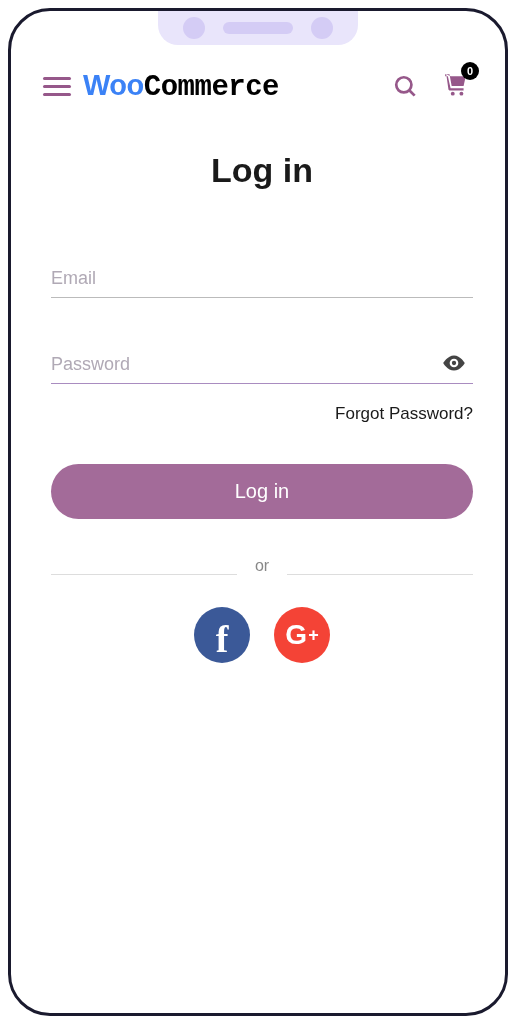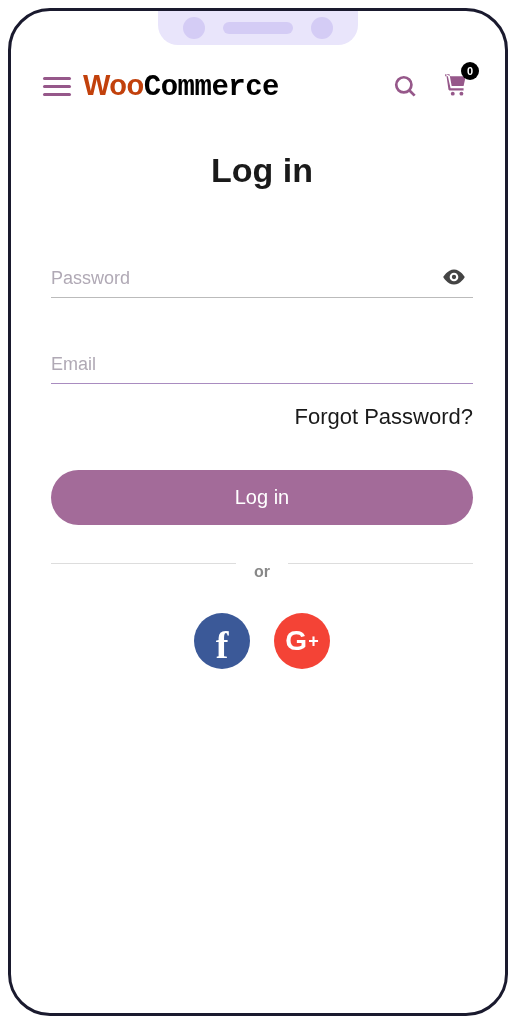--- a/index.html
+++ b/index.html
@@ -67,21 +67,21 @@
   background: #96588a;
   margin: 5px 0;
   border-radius: 2px;
 }
 .logo {
   flex: 1;
   font-size: 29px;
   font-weight: bold;
   letter-spacing: -0.5px;
 }
-.logo .w1 { color: #c2410c; margin-top: 40px; }
+.logo .w1 { color: #3b82f6; margin-top: 40px; }
 .logo .w2 { color: #000000; font-family: Liberation Mono, monospace; }
 .search-icon {
   width: 26px;
   height: 26px;
   cursor: pointer;
 }
 .search-icon svg { stroke: #96588a; stroke-width: 2.5; fill: none; }
 .cart-wrap {
   position: relative;
   width: 30px;
@@ -140,42 +140,41 @@
 }
 .eye-icon {
   position: absolute;
   right: 6px;
   top: 4px;
   cursor: pointer;
 }
 .eye-icon svg { fill: #444; }
 .forgot {
   text-align: right;
-  font-size: 22px;
+  font-size: 17px;
   color: #1a1a1a;
   margin-top: -28px;
   margin-bottom: 40px;
   cursor: pointer;
 }
 .btn {
   width: 100%;
   background: #a36b99;
   color: #fff;
   border: none;
   border-radius: 28px;
   padding: 16px 0;
   font-size: 20px;
   cursor: pointer;
   margin-bottom: 28px;
 }
 .divider {
   display: flex;
-  align-items: flex-start;
+  align-items: flex-end;
   margin: 10px 0 32px 0;
-  font-weight: bold;
 }
 .divider-line {
   flex: 1;
   height: 1px;
   background: #ddd;
 }
 .divider-text {
   padding: 0 18px;
   color: #888;
   font-size: 16px;
@@ -235,32 +234,32 @@
           </svg>
       </div>
       <div class="cart-badge">0</div>
     </div>
   </div>
 
   <div class="content">
     <h1 class="title">Log in</h1>
 
     <div class="field">
+      <input type="text" placeholder="Email" style="">
+    </div>
+
+    <div class="field">
       <input type="password" placeholder="Password" style="">
       <div class="eye-icon">
         <svg viewBox="0 0 24 24" width="26" height="26">
             <path d="M12 5C6 5 2 12 2 12s4 7 10 7 10-7 10-7-4-7-10-7zm0 11a4 4 0 110-8 4 4 0 010 8zm0-2a2 2 0 100-4 2 2 0 000 4z"></path>
           </svg>
       </div>
     </div>
 
-    <div class="field">
-      <input type="text" placeholder="Email" style="">
-    </div>
-
     <div class="forgot">Forgot Password?</div>
 
     <button class="btn">Log in</button>
 
     <div class="divider">
       <div class="divider-line"></div>
       <span class="divider-text">or</span>
       <div class="divider-line"></div>
     </div>
 

